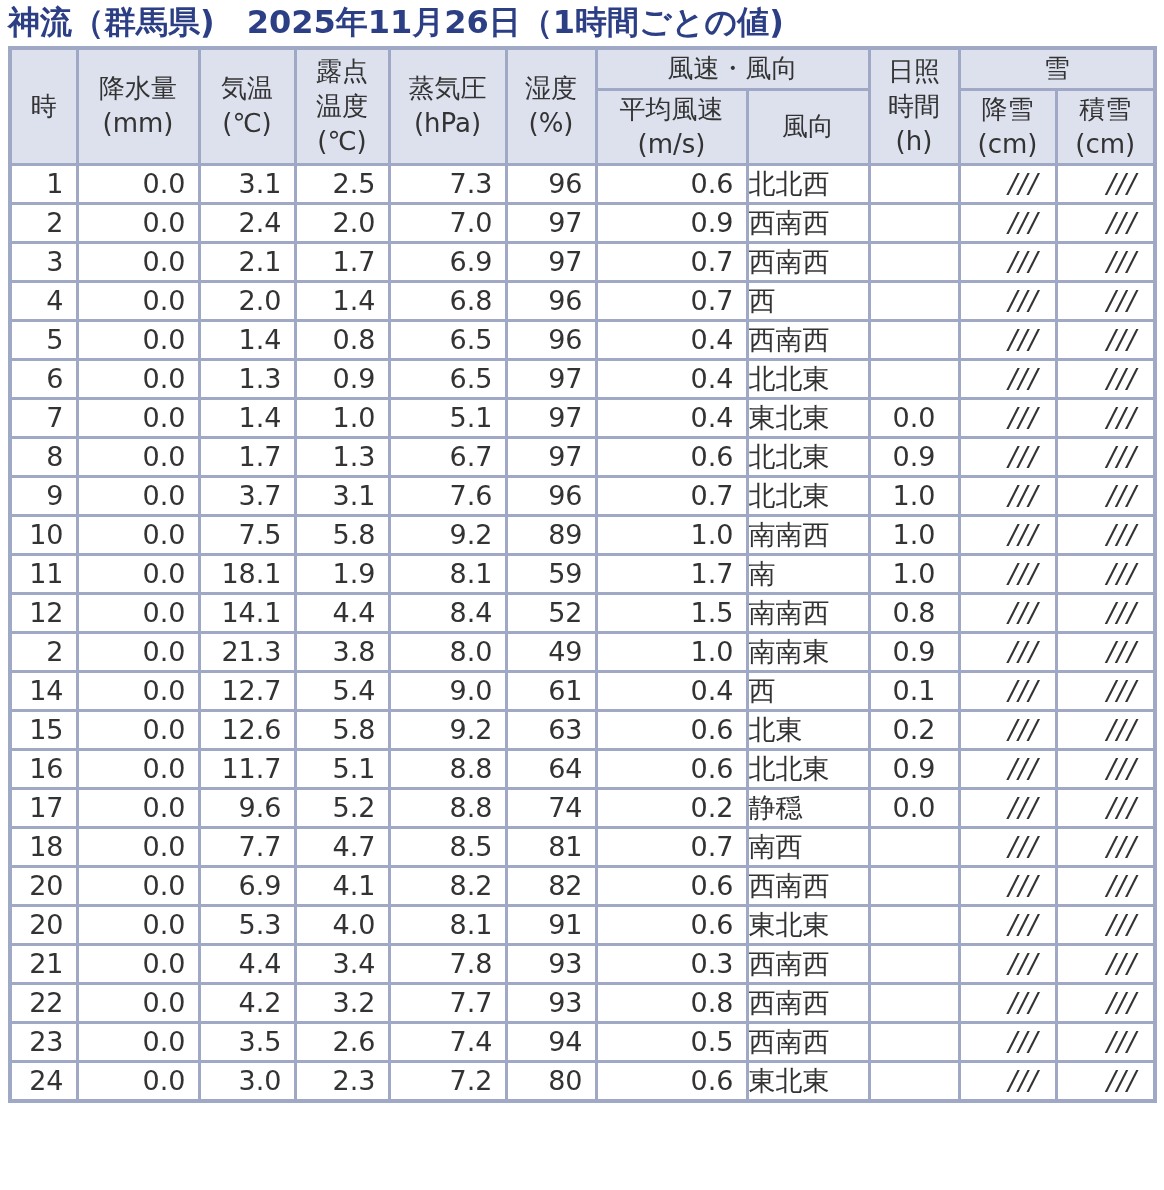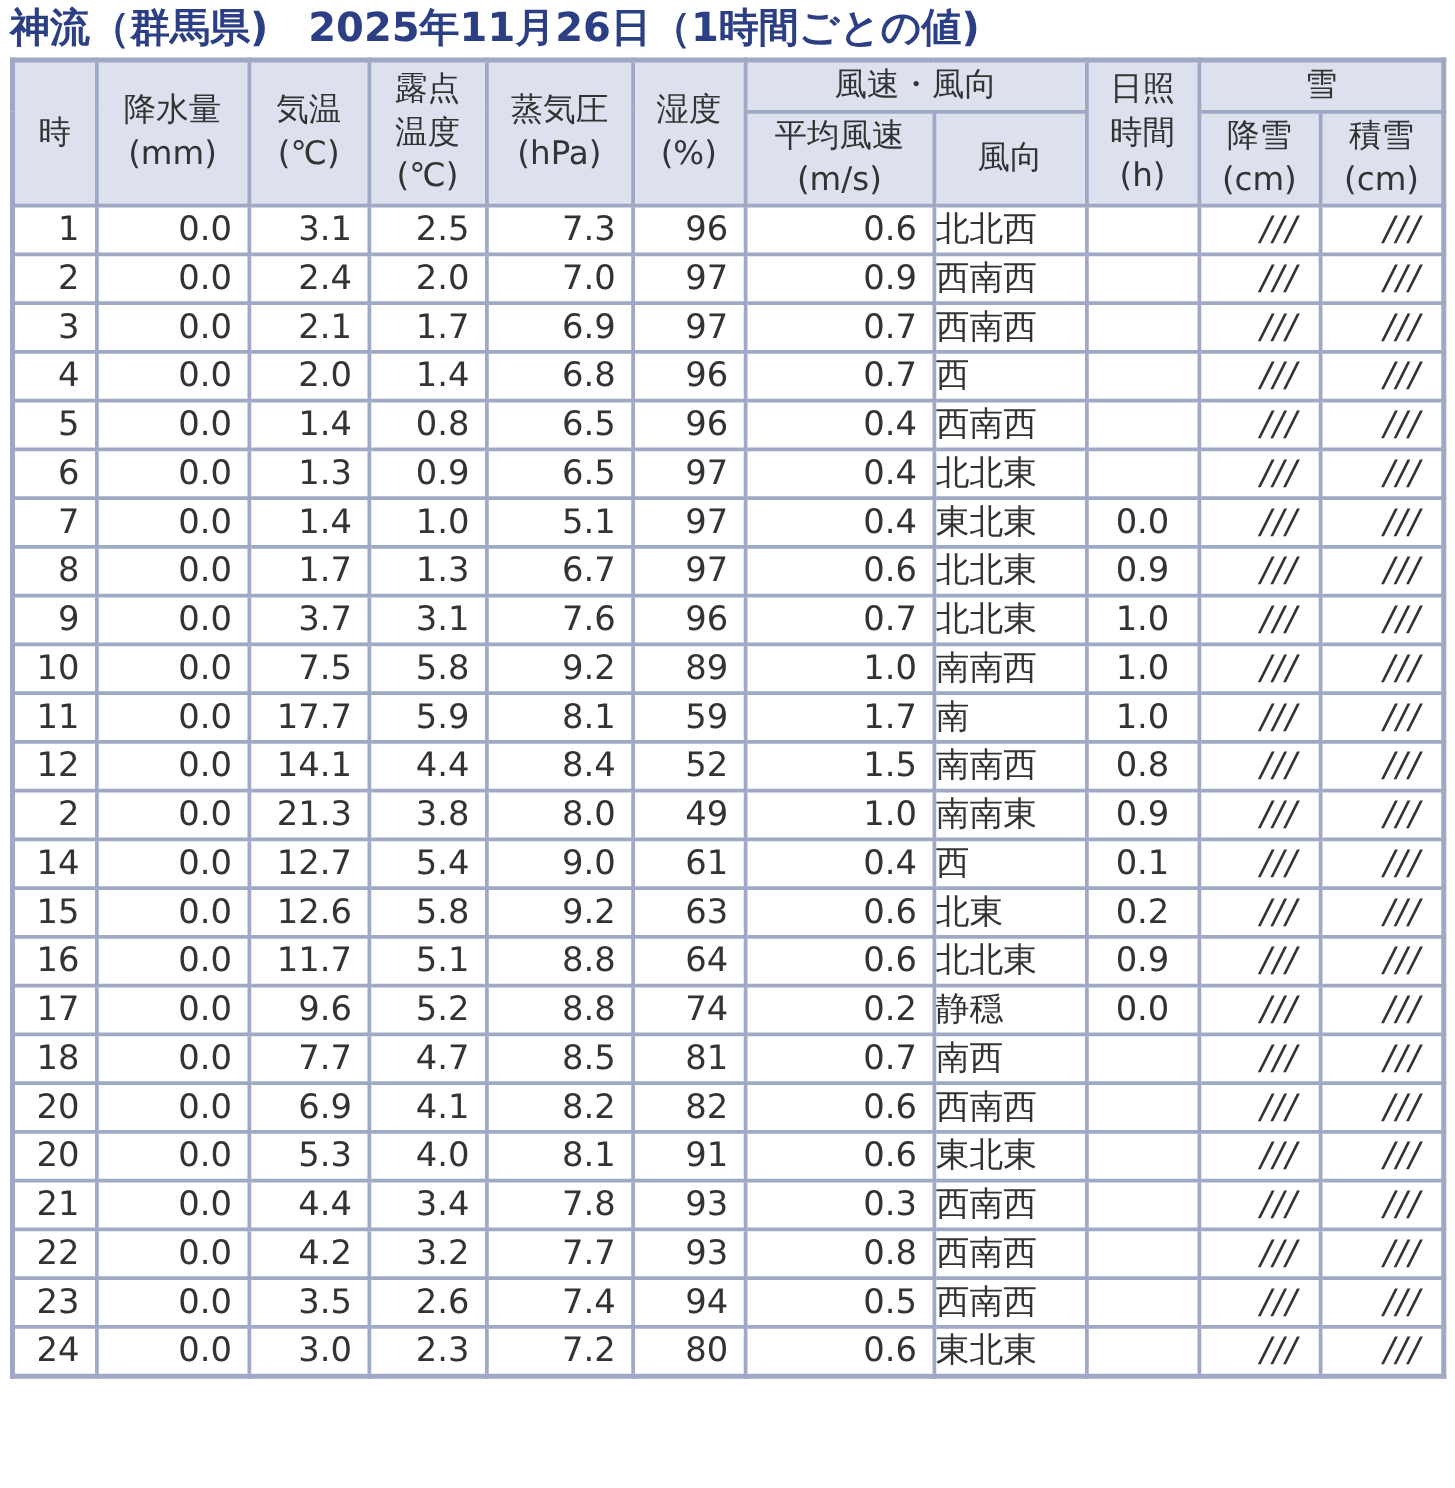--- a/index.html
+++ b/index.html
@@ -209,22 +209,22 @@
         <td>89</td>
         <td>1.0</td>
         <td class="c-dir">南南西</td>
         <td class="c-sun">1.0</td>
         <td class="c-snow">///</td>
         <td class="c-snow">///</td>
       </tr>
       <tr>
         <td class="c-hour">11</td>
         <td>0.0</td>
-        <td>17.7</td>
-        <td>5.9</td>
+        <td>18.1</td>
+        <td>1.9</td>
         <td>8.1</td>
         <td>59</td>
         <td>1.7</td>
         <td class="c-dir">南</td>
         <td class="c-sun">1.0</td>
         <td class="c-snow">///</td>
         <td class="c-snow">///</td>
       </tr>
       <tr>
         <td class="c-hour">12</td>

